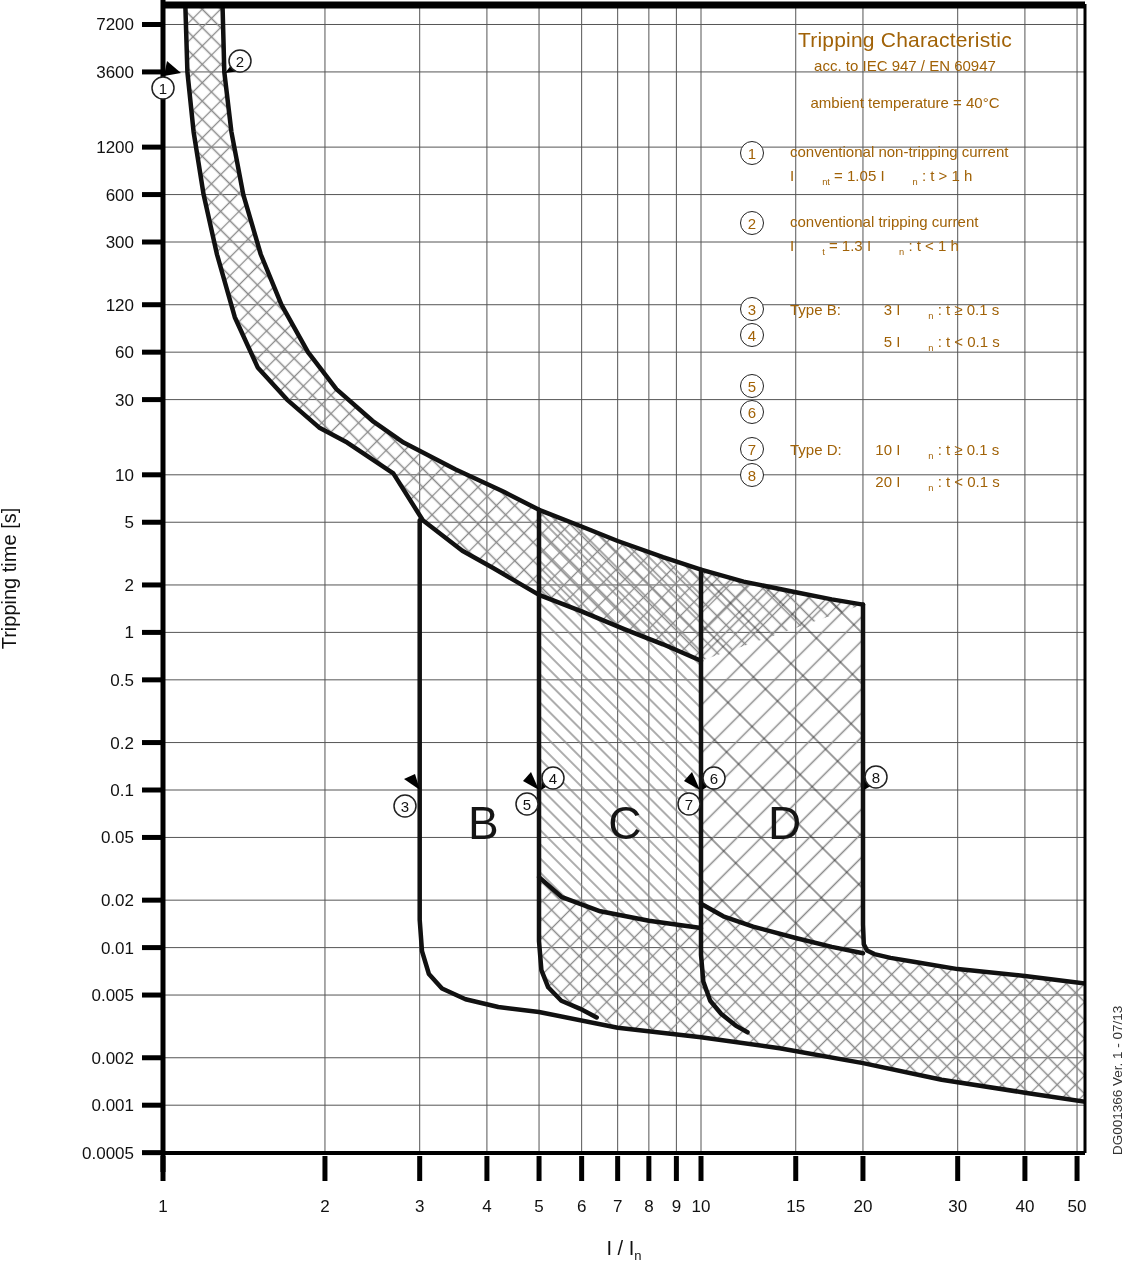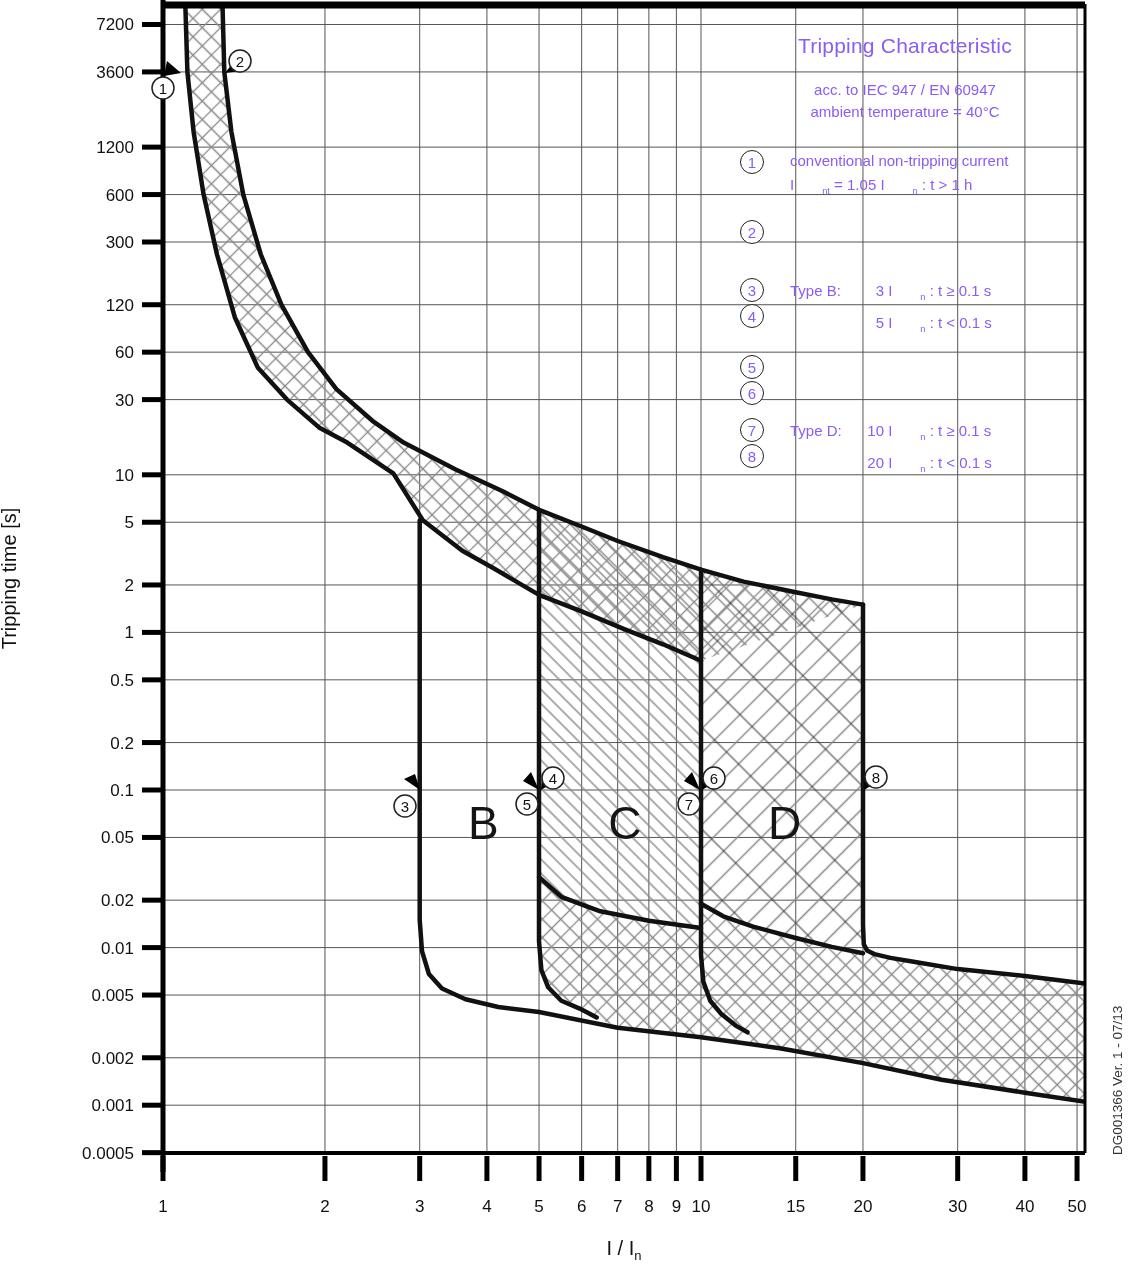--- a/index.html
+++ b/index.html
@@ -2,36 +2,36 @@
 <html><head>
 <meta charset="utf-8">
 <style>
   html,body{margin:0;padding:0;background:#fff;}
   body{width:1130px;height:1280px;position:relative;overflow:hidden;
        font-family:"Liberation Sans","DejaVu Sans",sans-serif;color:#111;}
   #stage{position:absolute;inset:0;}
   svg{position:absolute;left:0;top:0;}
   svg text{font-family:"Liberation Sans","DejaVu Sans",sans-serif;}
   
-  .legend{position:absolute;left:698px;top:34px;width:414px;color:#8b5cf6;}
+  .legend{position:absolute;left:698px;top:28px;width:414px;color:#a16207;}
   .lg-title{font-size:21px;text-align:center;letter-spacing:.2px;}
-  .lg-sub{font-size:15px;text-align:center;margin-top:23px;}
-  .lg-sub2{font-size:15px;text-align:center;margin-top:5px;}
+  .lg-sub{font-size:15px;text-align:center;margin-top:5px;}
+  .lg-sub2{font-size:15px;text-align:center;margin-top:20px;}
   .lg-items{margin-top:30px;}
   .lg-item{display:flex;align-items:flex-start;}
   .lg-item.mb18{margin-bottom:18px;} .lg-item.mb34{margin-bottom:34px;} .lg-item.mb13{margin-bottom:13px;}
   .lg-circles{flex:0 0 92px;padding-left:42px;box-sizing:border-box;display:flex;
               flex-direction:column;gap:2px;}
   .lg-circle{width:24px;height:24px;border:1.6px solid #222;border-radius:50%;
              display:flex;align-items:center;justify-content:center;font-size:15px;
              background:#fff;box-sizing:border-box;}
   .lg-body{font-size:15px;line-height:21px;}
   .lg-body.rows{line-height:26px;}
   .lg-formula{margin-top:3px;}
-  .lg-row{display:flex;}
+  .lg-row{display:flex;gap:8px;}
   .lg-type{width:74px;flex:0 0 74px;}
   sub{font-size:.62em;margin-left:28px;}
   .num{display:inline-block;width:20px;text-align:right;}
 </style>
 </head>
 <body>
 
 <div id="stage">
 
   <svg id="chart" width="1130" height="1280" viewBox="0 0 1130 1280">
@@ -231,20 +231,24 @@
           </div>
           <div class="lg-body">
             <div>conventional non-tripping current</div>
             <div class="lg-formula">I<sub>nt</sub>  = 1.05 I<sub>n</sub> :  t &gt; 1 h</div>
           </div>
         </div>
         <div class="lg-item mb34">
           <div class="lg-circles">
             <div class="lg-circle">2</div>
           </div>
+          <div class="lg-body">
+            <div>conventional tripping current</div>
+            <div class="lg-formula">I<sub>t</sub>  = 1.3 I<sub>n</sub> :  t &lt; 1 h</div>
+          </div>
         </div>
         <div class="lg-item mb13">
           <div class="lg-circles">
             <div class="lg-circle">3</div>
             <div class="lg-circle">4</div>
           </div>
           <div class="lg-body rows">
             <div class="lg-row">
               <span class="lg-type">Type B:</span>
               <span><span class="num">3</span> I<sub>n</sub>  : t ≥ 0.1 s</span>

